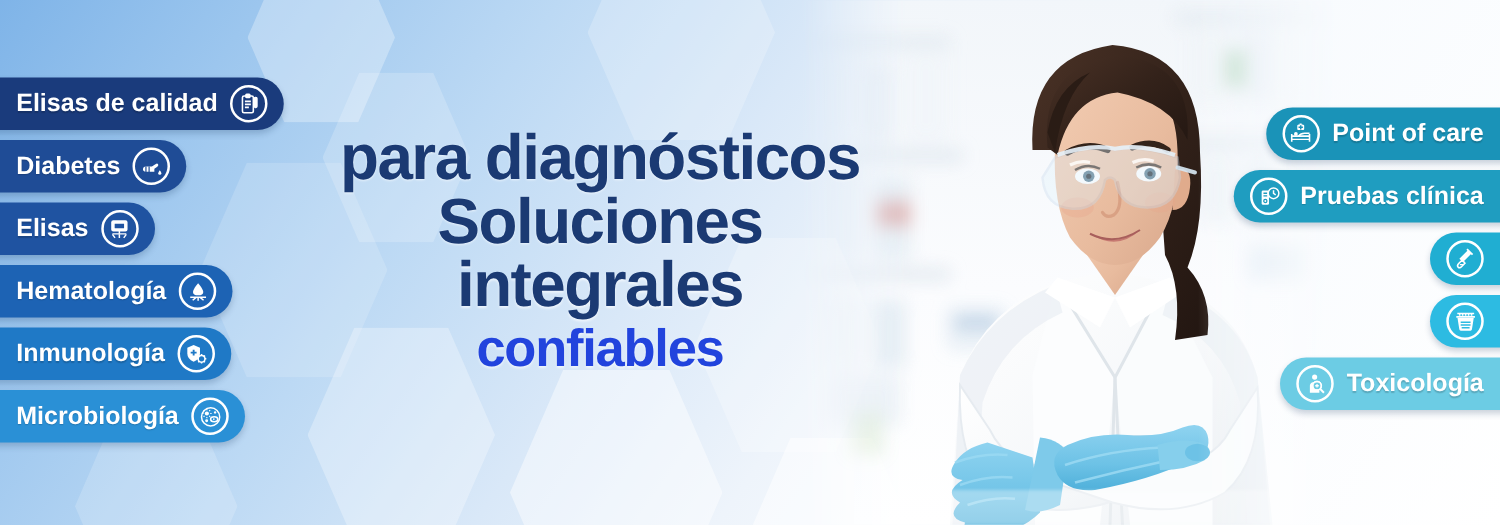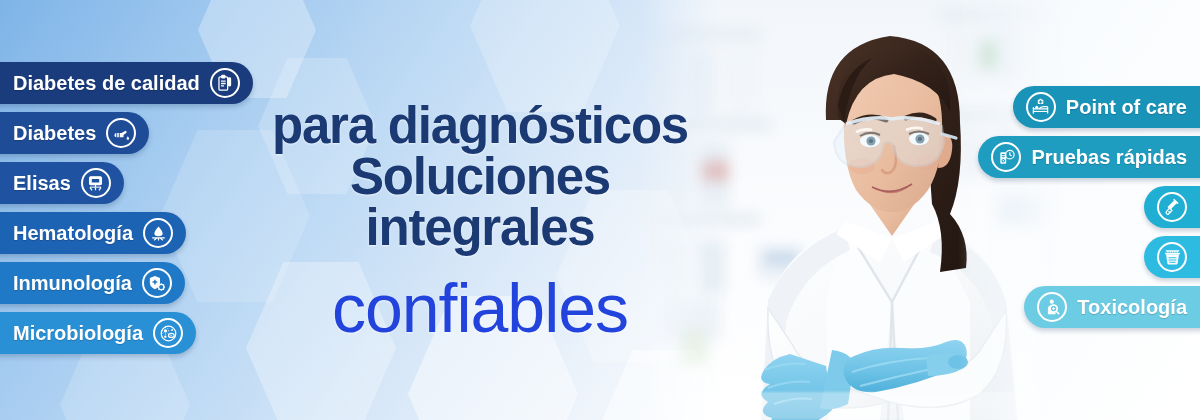--- a/index.html
+++ b/index.html
@@ -51,22 +51,22 @@
     display:block;
     font-size:51px;
     font-weight:bold;
     letter-spacing:-1.2px;
     text-shadow:0 1px 2px rgba(255,255,255,.65);
   }
   .hl-1{ color:#1b3a73; }
   .hl-2{ color:#1b3a73; margin-top:4px; }
   .hl-3{
     display:block;
-    margin-top:21px;
-    font-size:68px; font-weight:normal;
+    margin-top:5px;
+    font-size:42px; font-weight:bold;
     color:#2244dd;
     letter-spacing:-1px;
     text-shadow:0 1px 2px rgba(255,255,255,.6);
   }
 
   
   .pill{
     position:absolute;
     height:42px;
     display:flex; align-items:center;
@@ -272,21 +272,21 @@
     </svg>
   </div>
 
   <div class="headline">
     <span class="hl-line hl-2">para diagnósticos</span>
     <span class="hl-line hl-1">Soluciones integrales</span>
     <span class="hl-3">confiables</span>
   </div>
 
   <div class="pill left" style="top:62px; background:#1a3b7c;">
-    <span class="lbl">Diabetes de calidad</span>
+    <span class="lbl">Elisas de calidad</span>
     <span class="ico">
       <svg viewBox="0 0 24 24" fill="none" stroke="#fff" stroke-width="1.6">
         <rect x="5" y="3.5" width="11" height="17" rx="1.6"></rect>
         <rect x="8.5" y="1.8" width="4" height="3.2" rx=".8" fill="#fff"></rect>
         <path d="M7.5 9h6M7.5 12h6M7.5 15h4"></path>
         <rect x="17" y="5" width="2.6" height="10" rx="1" fill="#fff"></rect>
       </svg>
     </span>
   </div>
 
@@ -370,21 +370,21 @@
   <div class="pill right" style="top:136px; background:#1f9dc0;">
     <span class="ico">
       <svg viewBox="0 0 24 24" fill="none" stroke="#fff" stroke-width="1.5">
         <rect x="4.2" y="5.5" width="7.4" height="14.5" rx="1.4" fill="#fff" stroke="none"></rect>
         <path d="M6 8.4h3.8M6 11h3.8" stroke="#1f9dc0" stroke-width="1.4"></path>
         <circle cx="7.9" cy="16.2" r="1.6" stroke="#1f9dc0" stroke-width="1.3"></circle>
         <circle cx="16.2" cy="8.4" r="5.4"></circle>
         <path d="M16.2 5.3v3.2l2.2 1.5" stroke-width="1.5"></path>
       </svg>
     </span>
-    <span class="lbl">Pruebas rápidas</span>
+    <span class="lbl">Pruebas clínica</span>
   </div>
 
   <div class="pill right" style="top:186px; background:#20aed2;">
     <span class="ico">
       <svg viewBox="0 0 24 24" fill="none" stroke="#fff" stroke-width="1.6">
         <path d="M14.5 2.6 18 6.1l-8.8 8.8-3.5-3.5Z" fill="#fff" stroke="none"></path>
         <path d="M8.6 12.6 5 16.2q-2 2-.6 3.6 1.5 1.6 3.4-.3l3.5-3.6Z"></path>
         <path d="M6.2 17.4h3.4" stroke-width="1.3"></path>
         <path d="M13.4 1.6 19 7.1" stroke-width="1.8"></path>
       </svg>

